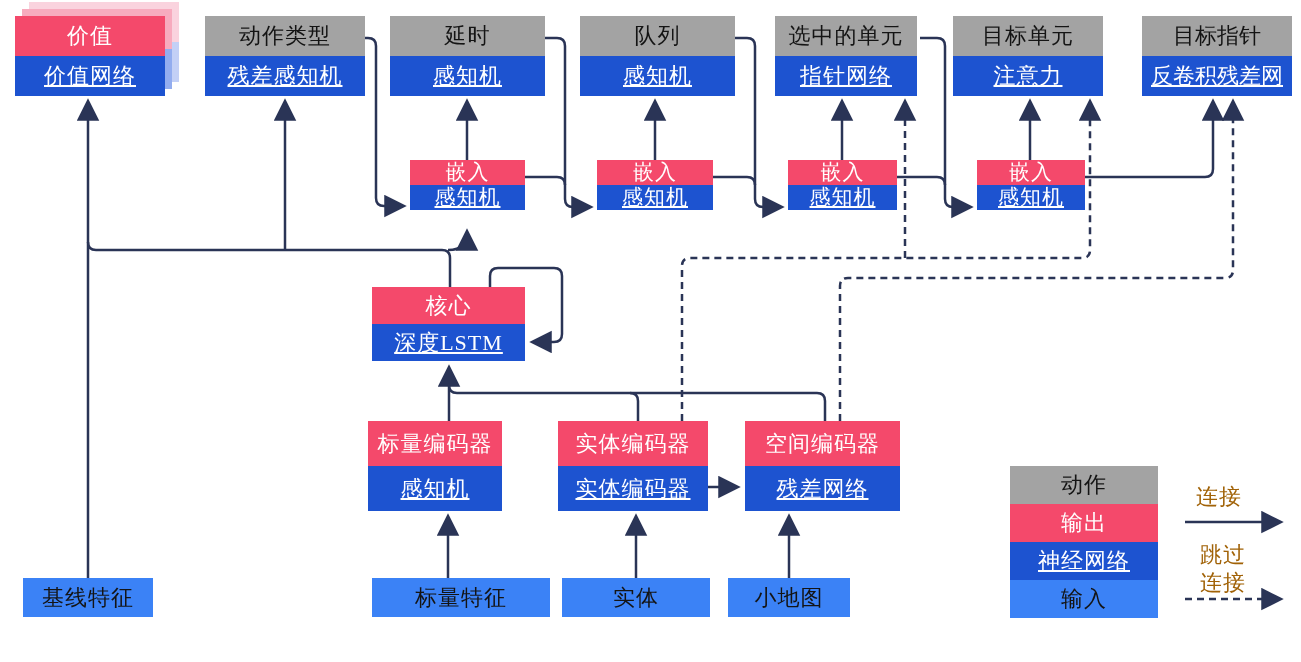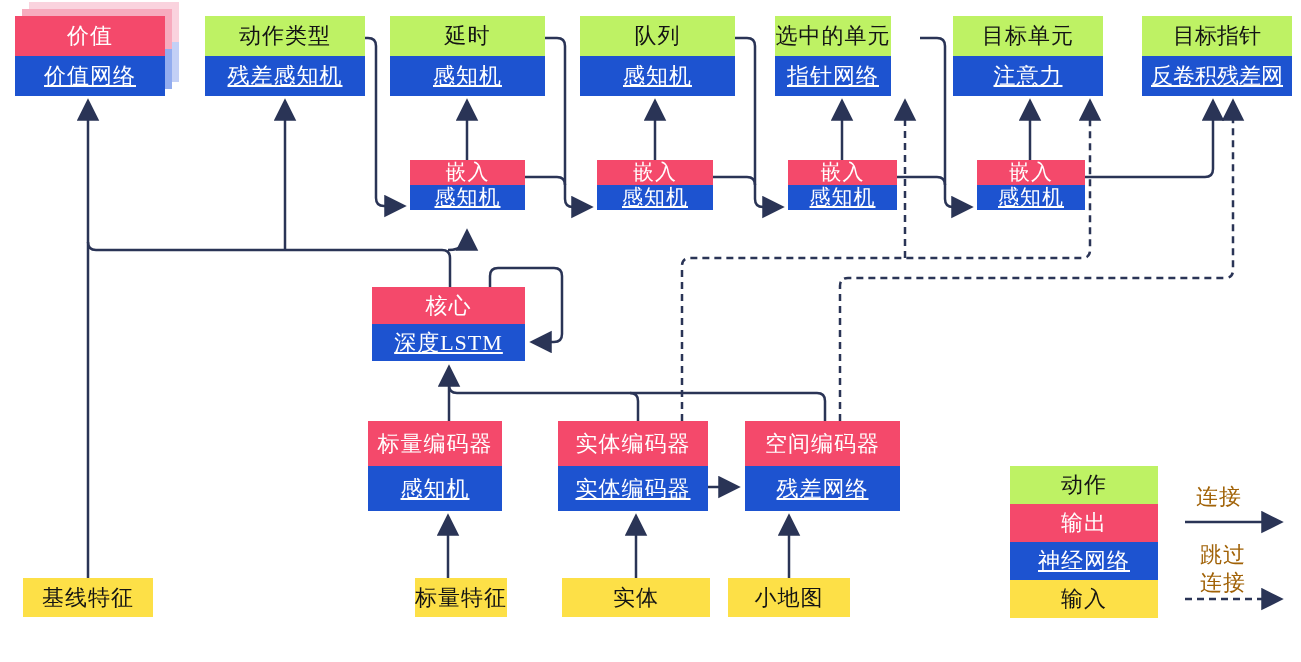--- a/index.html
+++ b/index.html
@@ -8,31 +8,31 @@
     font-family:"Liberation Serif","DejaVu Serif",serif;
     overflow:hidden;
   }
   svg.wires{position:absolute;left:0;top:0;width:1301px;height:662px;}
   .node{position:absolute;display:flex;flex-direction:column;}
   .band{
     display:flex;align-items:center;justify-content:center;
     text-align:center;line-height:1;white-space:nowrap;
     font-size:22px;letter-spacing:1px;
   }
-  .band.yellow{background:#bef264;color:#141414;}
+  .band.yellow{background:#a3a3a3;color:#141414;}
   .band.red{background:#F4496B;color:#ffffff;}
   .band.blue{background:#1D53D0;color:#ffffff;text-decoration:underline;}
-  .band.green{background:#fde047;color:#141414;}
+  .band.green{background:#3b82f6;color:#141414;}
   
   .outbox .band{height:40px;}
   .n-value{left:15px;top:16px;width:150px;}
   .n-action{left:205px;top:16px;width:160px;}
   .n-delay{left:390px;top:16px;width:155px;}
   .n-queue{left:580px;top:16px;width:155px;}
-  .n-selunits{left:775px;top:16px;width:116px;border-radius:32px;}
+  .n-selunits{left:775px;top:16px;width:142px;border-radius:32px;}
   .n-targetunit{left:953px;top:16px;width:150px;}
   .n-targetpoint{left:1142px;top:16px;width:150px;}
   .n-targetpoint .band{letter-spacing:0;}
   
   .stack{position:absolute;display:flex;flex-direction:column;}
   .stack .sband{height:40px;}
   .stack1{left:29px;top:2px;width:150px;}
   .stack1 .s-top{background:#FAD3DE;}
   .stack1 .s-bot{background:#C3D0F6;}
   .stack2{left:22px;top:9px;width:150px;}
@@ -49,21 +49,21 @@
   .n-core{left:372px;top:287px;width:153px;}
   
   .enc .band{height:45px;}
   .n-scalarenc{left:368px;top:421px;width:134px;}
   .n-entityenc{left:558px;top:421px;width:150px;}
   .n-spatialenc{left:745px;top:421px;width:155px;}
   
   .input-box{position:absolute;height:39px;}
   .input-box .band{height:39px;}
   .n-baseline{left:23px;top:578px;width:130px;}
-  .n-scalarfeat{left:372px;top:578px;width:178px;align-items:center;}
+  .n-scalarfeat{left:372px;top:578px;width:178px;}
   .n-entityinput{left:562px;top:578px;width:148px;}
   .n-minimap{left:728px;top:578px;width:122px;}
   
   .legend-swatches{position:absolute;left:1010px;top:466px;width:148px;display:flex;flex-direction:column;}
   .legend-swatches .band{height:38px;}
   .legend-label{position:absolute;font-size:22px;color:#a16207;letter-spacing:1px;white-space:nowrap;}
   .lg-conn{left:1196px;top:482px;}
   .lg-skip1{left:1200px;top:540px;}
   .lg-skip2{left:1200px;top:568px;}
 </style>

